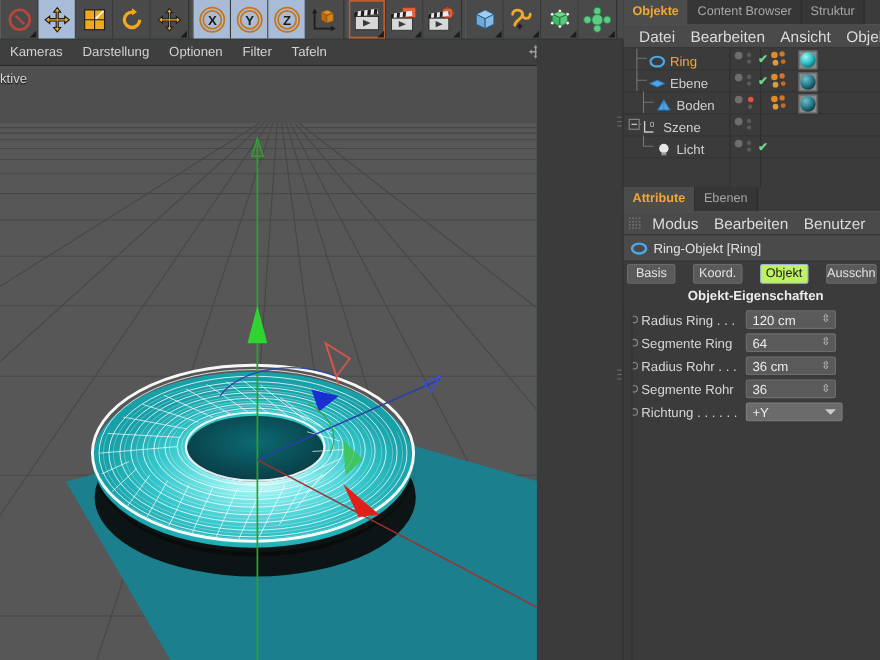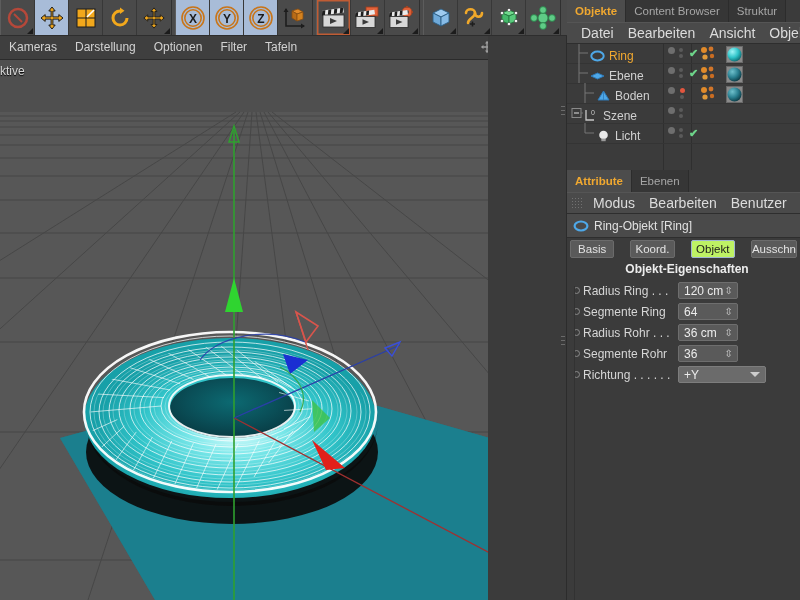--- a/index.html
+++ b/index.html
@@ -153,21 +153,21 @@
   .plabel {
     font-size: 12px; color: #d6d6d6; white-space: nowrap;
     flex: none; width: 95px; overflow: hidden;
   }
   .pfield {
     position: relative; height: 17px; background: #5a5a5a;
     border: 1px solid #6e6e6e; border-radius: 2px;
     display: flex; align-items: center; padding-left: 5px;
     font-size: 12px; color: #ececec;
   }
-  .pfield.num { width: 60px; }
+  .pfield.num { width: 82px; }
   .pfield.dd { width: 88px; background: #6b6b6b; border-color: #7d7d7d; }
   .spin {
     position: absolute; right: 4px; top: 1px;
     font-size: 10px; color: #c8c8c8; line-height: 14px;
   }
   .ddarrow {
     position: absolute; right: 5px; top: 5px;
     width: 0; height: 0;
     border-left: 5px solid transparent; border-right: 5px solid transparent;
     border-top: 5px solid #cdcdcd;

